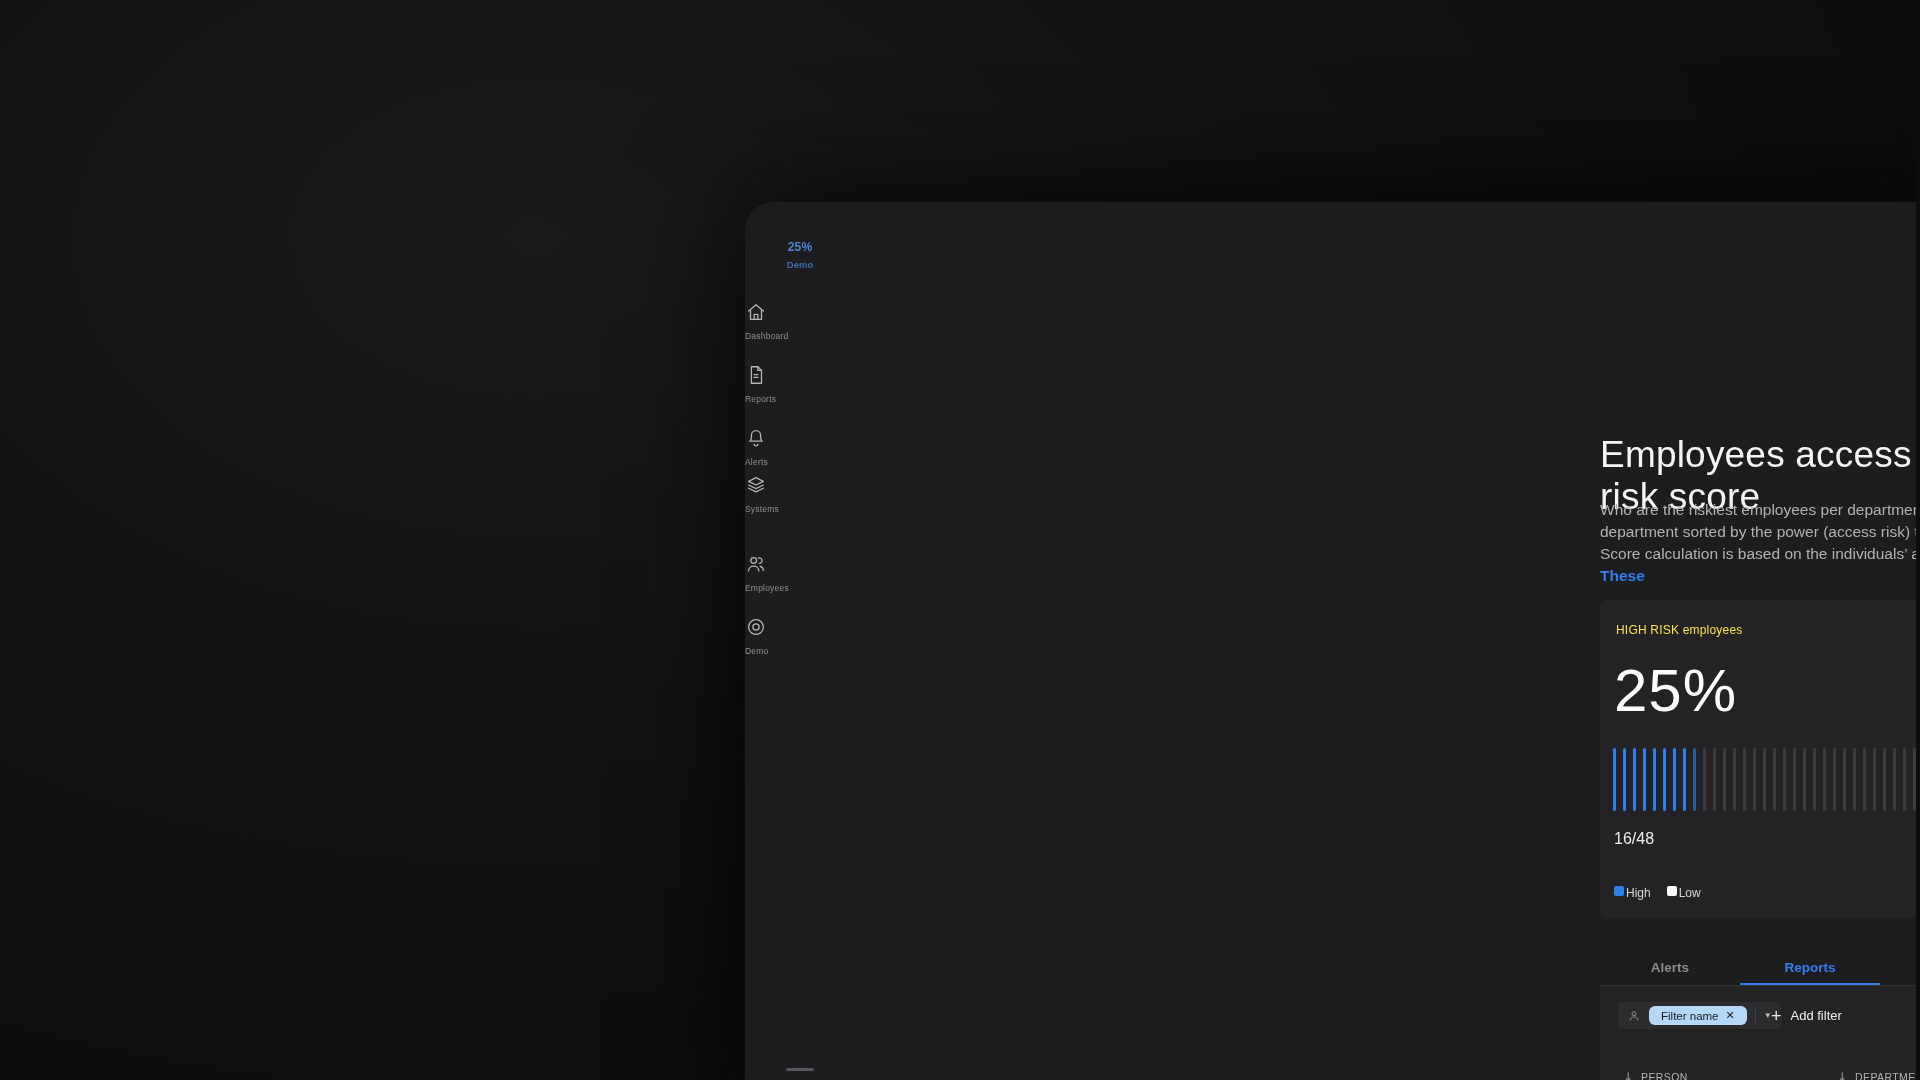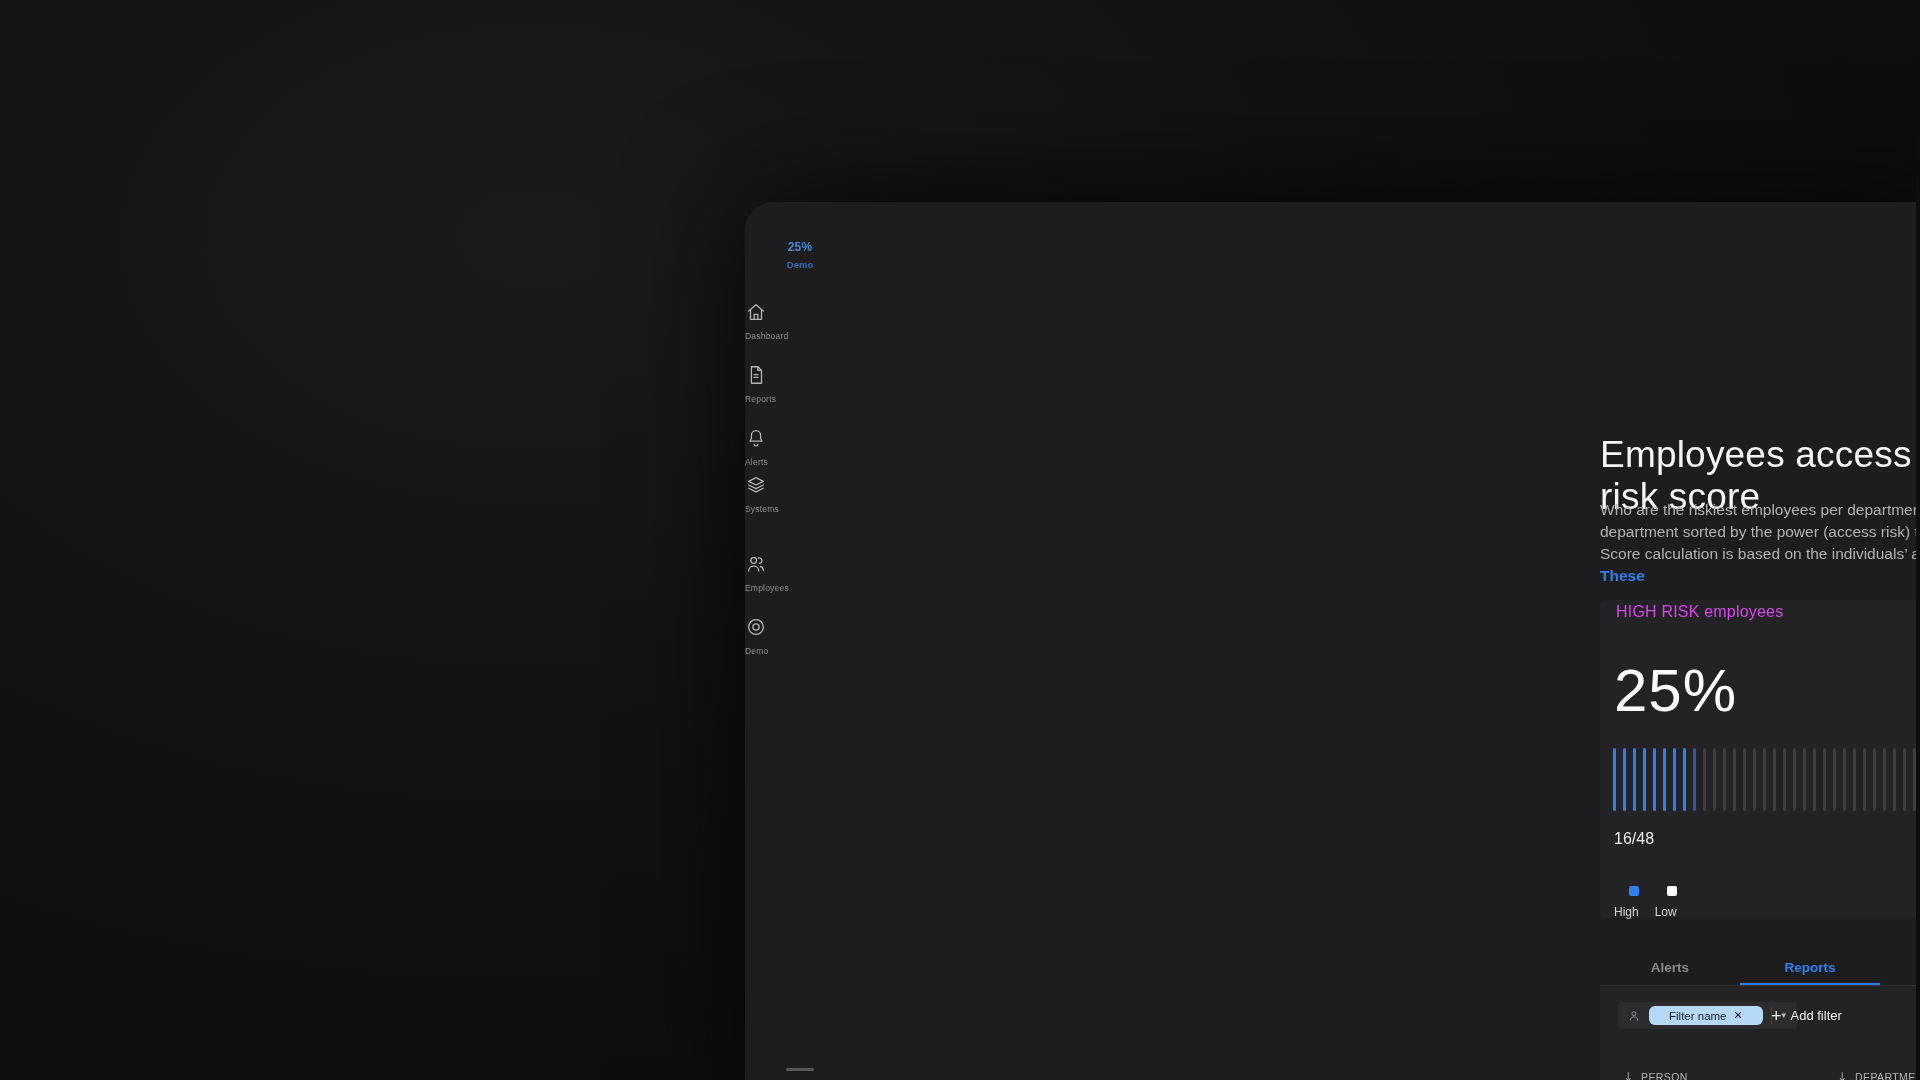--- a/index.html
+++ b/index.html
@@ -23,43 +23,43 @@
   .side-item svg { width:22px; height:22px; stroke:#b5b5b5; fill:none; stroke-width:1.4; stroke-linecap:round; stroke-linejoin:round; }
   .side-item .lbl { margin-top:4px; font-size:8.5px; color:#8f8f8f; letter-spacing:.2px; }
   #side-scroll-hint { position:absolute; left:41px; top:866px; width:28px; height:3px; border-radius:2px; background:#56565b; }
   
   #page-title { position:absolute; left:855px; top:232px; font-size:37px; font-weight:400; color:#f4f4f4; letter-spacing:.2px; }
   #page-desc { position:absolute; left:855px; top:297px; width:548px; font-size:15.5px; line-height:1.42; color:#b2b2b2; }
   #page-desc a { color:#2f80ed; text-decoration:none; font-weight:700; cursor:pointer; }
   
   .card { position:absolute; top:398px; height:318px; background:#232325; border-radius:6px; }
   #card-high-risk { left:855px; width:378px; }
-  .card-title { position:absolute; left:16px; top:3px; font-size:16px; color:#d946ef; letter-spacing:.2px; }
+  .card-title { position:absolute; left:16px; top:23px; font-size:12px; color:#fde047; letter-spacing:.2px; }
   #hr-percent { position:absolute; left:14px; top:56px; font-size:60px; font-weight:300; color:#fbfbfb; letter-spacing:1px; }
   #risk-bars { position:absolute; left:13px; top:148px; height:63px; display:flex; align-items:stretch; }
   #risk-bars .bar { width:3px; margin-right:7px; border-radius:1.5px; }
   #hr-ratio { position:absolute; left:14px; top:230px; font-size:16px; color:#ececec; }
   .legend { position:absolute; left:14px; top:286px; display:flex; align-items:center; gap:16px; }
-  .legend .li { display:flex; align-items:flex-end; gap:9px;flex-direction:column; }
+  .legend .li { display:flex; align-items:flex-start; gap:2px; }
   .legend .sw { width:10px; height:10px; border-radius:2px; }
   .legend .lt { font-size:12px; color:#d6d6d6; }
   
   #tabs { position:absolute; left:855px; top:746px; height:38px; display:flex; }
   .tab { width:140px; height:38px; position:relative; display:flex; align-items:center; justify-content:center;
     font-size:13.5px; font-weight:700; color:#8a8a8a; cursor:pointer; }
   .tab.active { color:#2f80ed; }
   .tab.active .underline { position:absolute; left:0; bottom:0; width:100%; height:3px; background:#2f80ed; }
   #tabs-divider { position:absolute; left:855px; top:783px; width:1065px; height:1px; background:#313134; }
   
   #table-panel { position:absolute; left:855px; top:784px; width:1065px; height:296px; background:#232325; }
   #filter-group { position:absolute; left:18px; top:16px; height:27px; display:flex; align-items:center;
     background:#2c2c2e; border-radius:4px; padding:0 9px; gap:8px; cursor:pointer; }
   #filter-group svg { width:14px; height:14px; stroke:#9a9a9a; fill:none; stroke-width:1.5; }
   #filter-chip { display:flex; align-items:center; gap:7px; background:#b5d7f8; border-radius:6px;
-    padding:3px 20px; font-size:11.5px; color:#1a1a1c; font-weight:400; cursor:pointer; }
+    padding:3px 12px; font-size:11.5px; color:#1a1a1c; font-weight:400; cursor:pointer; }
   #filter-chip .x { font-size:11px; font-weight:700; cursor:pointer; }
   #filter-caret-divider { width:1px; height:17px; background:#424246; }
   #filter-caret { font-size:8px; color:#b9b9b9; cursor:pointer; }
   #add-filter { position:absolute; left:171px; top:16px; height:27px; display:flex; align-items:center; gap:9px; cursor:pointer; }
   #add-filter .plus { font-size:18px; font-weight:400; color:#e9e9e9; line-height:1; }
   #add-filter .al { font-size:13px; font-weight:400; color:#f0f0f0; }
   
   #table-header { position:absolute; left:0; top:78px; width:1065px; height:28px; }
   .hcol { position:absolute; top:6px; display:flex; align-items:center; gap:8px; cursor:pointer; }
   .hcol .arrow { font-size:12px; color:#9a9a9a; font-family:"DejaVu Sans",sans-serif; }

